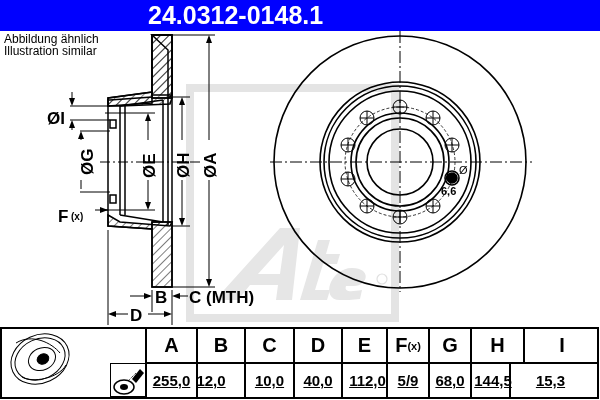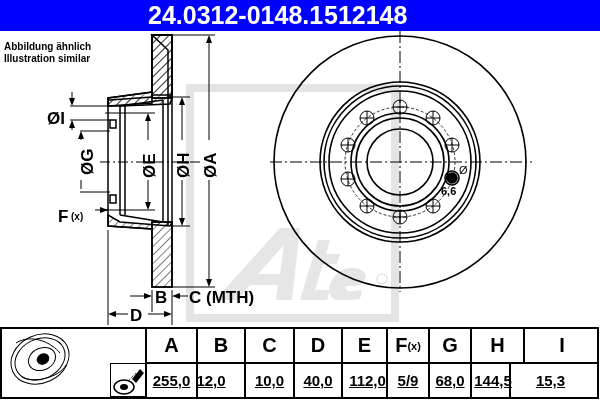--- a/index.html
+++ b/index.html
@@ -1,34 +1,33 @@
 <!DOCTYPE html>
 <html><head>
 <meta charset="utf-8">
 <style>
   html, body { margin:0; padding:0; background:#fff; }
   body { width:600px; height:400px; position:relative; overflow:hidden; font-family:"Liberation Sans", sans-serif; }
   .header { position:absolute; left:0; top:0; width:600px; height:31px; background:#0000ff; color:#ffffff; }
   .header .pn { position:absolute; left:148px; top:1px; font-size:25px; font-weight:bold; letter-spacing:0px; }
   .header .code { position:absolute; left:324px; top:1px; font-size:25px; font-weight:bold; }
-  .note { position:absolute; left:4px; top:33px; font-size:10px; font-weight:bold; line-height:12px; color:#000;margin-top:8px; }
+  .note { position:absolute; left:4px; top:33px; font-size:12px; font-weight:normal; line-height:12px; color:#000; }
   svg.draw { position:absolute; left:0; top:0; }
   .tbl { position:absolute; left:0; top:327px; width:599px; height:72px; border:2px solid #000; box-sizing:border-box; }
   .cell { position:absolute; box-sizing:border-box; border-left:2px solid #000; display:flex; align-items:center; justify-content:center; font-weight:bold; color:#000; }
   .hdr { top:0; height:35px; border-bottom:2px solid #000; font-size:20px; }
   .val { top:35px; height:33px; font-size:15px;text-decoration:underline; }
   .sub { font-size:11px; }
   .thumb { position:absolute; left:0; top:0; width:145px; height:68px; }
 </style>
 </head>
 <body>
 
 <div class="header">
   <span class="pn">24.0312-0148.1</span>
-  <span class="code">512148</span>
 </div>
 
 <div class="note">
   <div>Abbildung ähnlich</div>
   <div>Illustration similar</div>
 </div>
 
 <svg class="draw" width="600" height="327" viewBox="0 0 600 327">
   <defs>
     <pattern id="hatch" width="6" height="6" patternUnits="userSpaceOnUse" patternTransform="rotate(45)">

